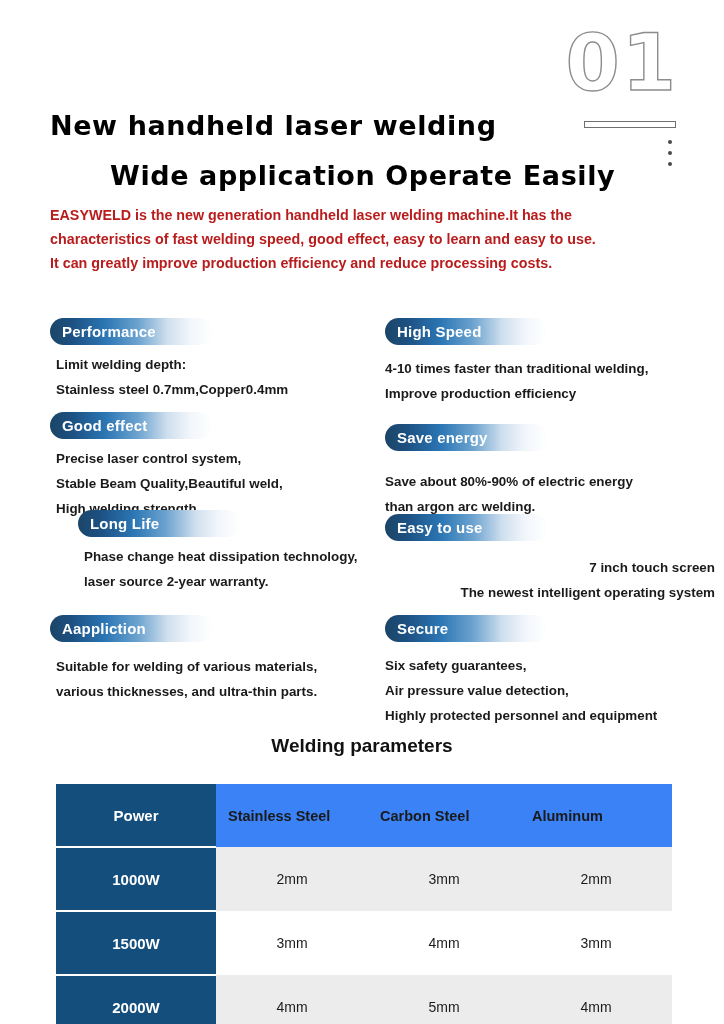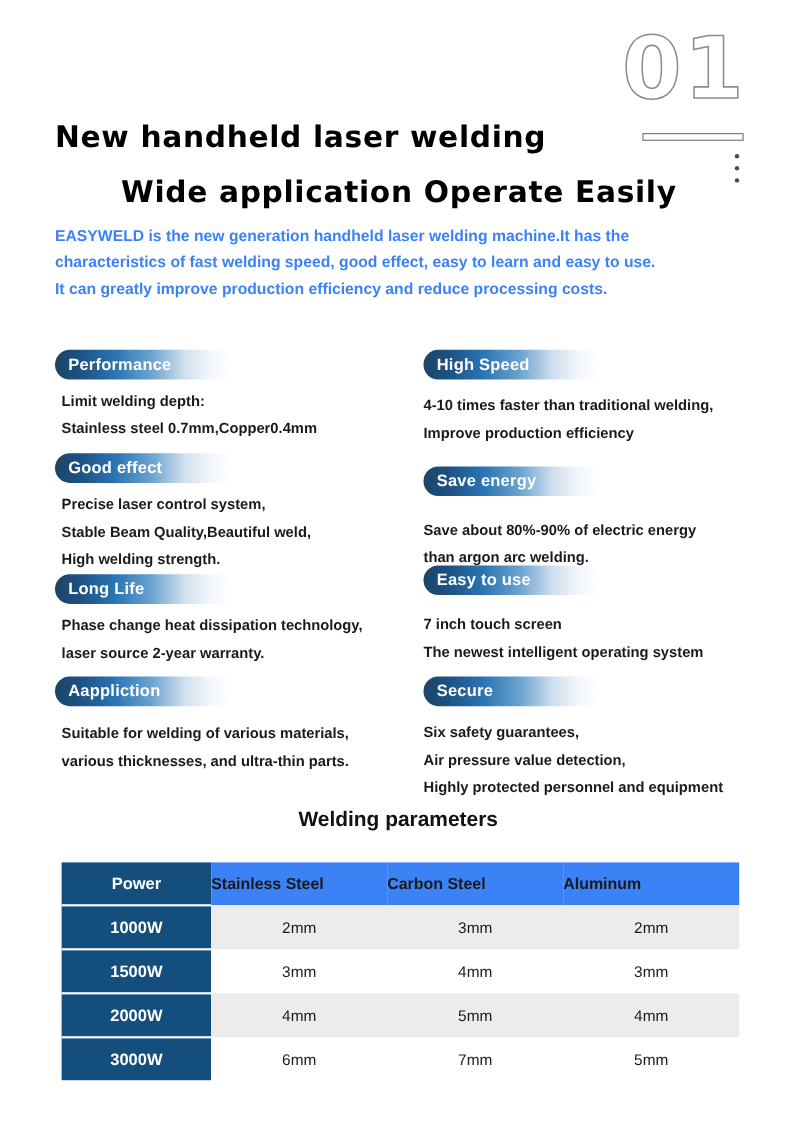--- a/index.html
+++ b/index.html
@@ -90,21 +90,21 @@
   }
 
   .intro {
     position: absolute;
     left: 50px;
     top: 203px;
     width: 625px;
     font-size: 14.3px;
     font-weight: 600;
     line-height: 24px;
-    color: #3b82f6;
+    color: #b91c1c;
   }
   .intro p { margin: 0; }
 
   
   .features {
     position: absolute;
     left: 0;
     top: 318px;
     width: 724px;
     height: 400px;
@@ -172,21 +172,21 @@
     left: 56px;
     top: 784px;
     width: 616px;
   }
   .param-table table {
     border-collapse: collapse;
     width: 616px;
     table-layout: fixed;
   }
   .param-table td, .param-table th {
-    padding: 0;
+    padding: 12px;
     margin: 0;
   }
   .cell-power {
     width: 136px;
     height: 38px;
     background: #144E7C;
     color: #ffffff;
     font-size: 15px;
     font-weight: 600;
     text-align: center;
@@ -254,21 +254,21 @@
       <div class="pill">
         <span class="pill-label">Good effect</span>
       </div>
       <div class="lines indent">
         <div>Precise laser control system,</div>
         <div>Stable Beam Quality,Beautiful weld,</div>
         <div>High welding strength.</div>
       </div>
     </div>
 
-    <div class="feature" style="top:204px;">
+    <div class="feature" style="top:192px;margin-left:28px;">
       <div class="pill">
         <span class="pill-label">Long Life</span>
       </div>
       <div class="lines indent">
         <div>Phase change heat dissipation technology,</div>
         <div>laser source 2-year warranty.</div>
       </div>
     </div>
 
     <div class="feature" style="top:297px;">
@@ -298,21 +298,21 @@
     <div class="feature" style="top:94px;margin-top:12px;">
       <div class="pill">
         <span class="pill-label">Save energy</span>
       </div>
       <div class="lines" style="margin-top:18px;">
         <div>Save about 80%-90% of electric energy</div>
         <div>than argon arc welding.</div>
       </div>
     </div>
 
-    <div class="feature" style="top:196px;">
+    <div class="feature" style="top:196px;text-align:right;">
       <div class="pill">
         <span class="pill-label">Easy to use</span>
       </div>
       <div class="lines" style="margin-top:14px;">
         <div>7 inch touch screen</div>
         <div>The newest  intelligent operating system</div>
       </div>
     </div>
 
     <div class="feature" style="top:297px;">

